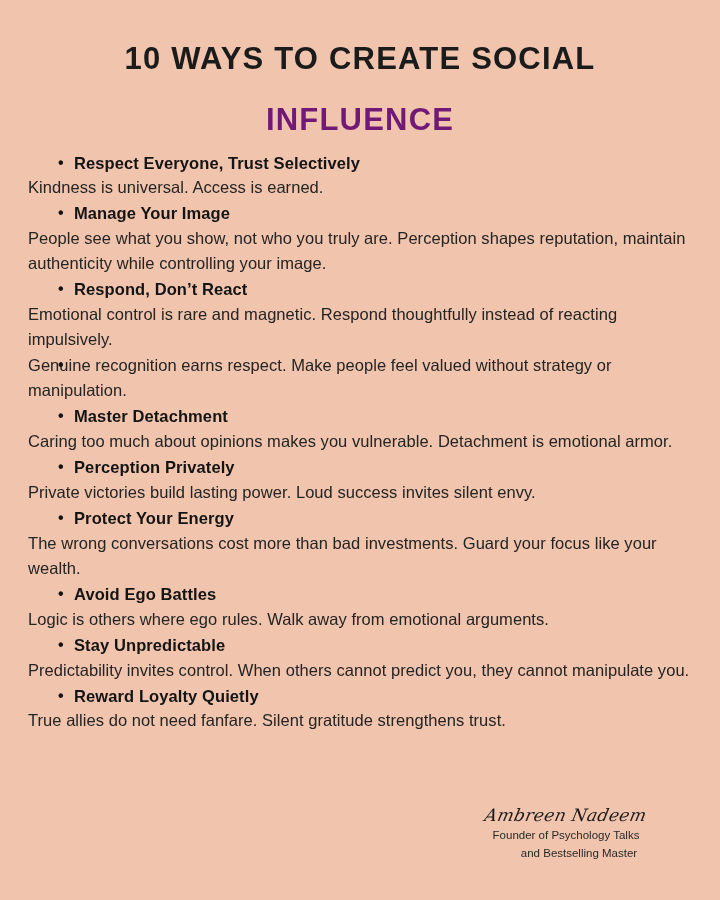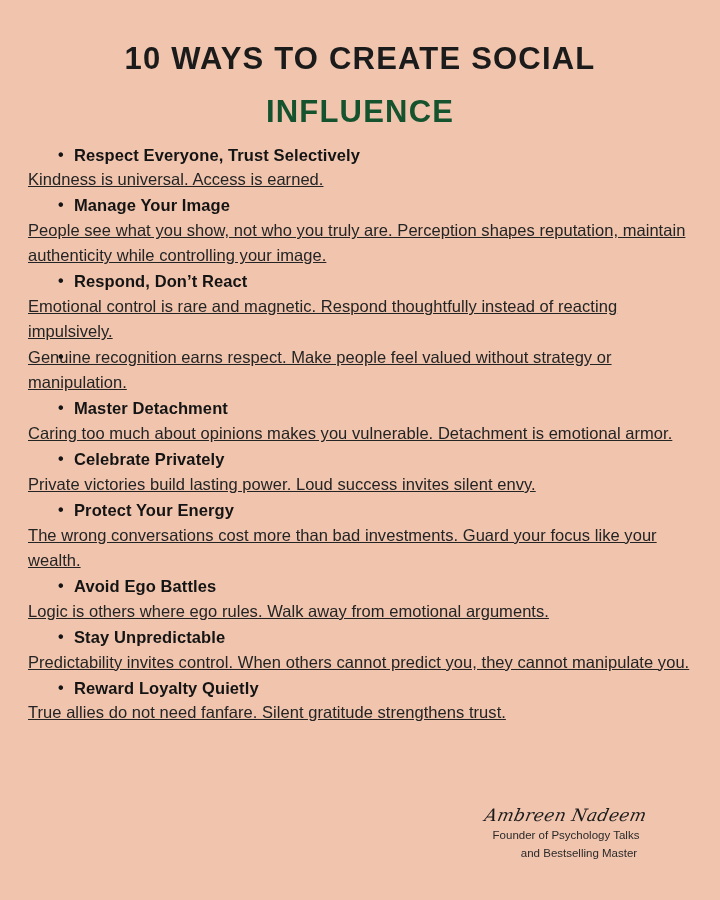--- a/index.html
+++ b/index.html
@@ -31,23 +31,23 @@
     font-size: 31px;
     font-weight: bold;
     letter-spacing: 1.2px;
     color: #1b1b1b;
     line-height: 1.25;
   }
   .title-line-2 {
     font-size: 31px;
     font-weight: bold;
     letter-spacing: 1.2px;
-    color: #14532d;
+    color: #701a75;
     line-height: 1.35;
-    margin-top: 12px;
+    margin-top: 20px;
   }
   .list {
     margin: 0;
     padding: 0;
     list-style: none;
   }
   .item {
     margin-bottom: 1px;
   }
   .item-heading {
@@ -65,21 +65,20 @@
     top: 0;
     font-size: 16px;
     line-height: 1.5;
   }
   .item-body {
     font-size: 16.5px;
     color: #242424;
     line-height: 1.52;
     padding-left: 0px;
     letter-spacing: 0.05px;
-    text-decoration: underline;
   }
   .signature-block {
     position: absolute;
     right: 34px;
     bottom: 38px;
     text-align: center;
     width: 240px;
   }
   .signature {
     font-family: "DejaVu Serif", serif;
@@ -150,21 +149,21 @@
       <div class="item-heading">
         <span class="bullet">•</span>
         <span>Master Detachment</span>
       </div>
       <div class="item-body">Caring too much about opinions makes you vulnerable. Detachment is emotional armor.</div>
     </li>
 
     <li class="item">
       <div class="item-heading">
         <span class="bullet">•</span>
-        <span>Celebrate Privately</span>
+        <span>Perception Privately</span>
       </div>
       <div class="item-body">Private victories build lasting power. Loud success invites silent envy.</div>
     </li>
 
     <li class="item">
       <div class="item-heading">
         <span class="bullet">•</span>
         <span>Protect Your Energy</span>
       </div>
       <div class="item-body">The wrong conversations cost more than bad investments. Guard your focus like your wealth.</div>

